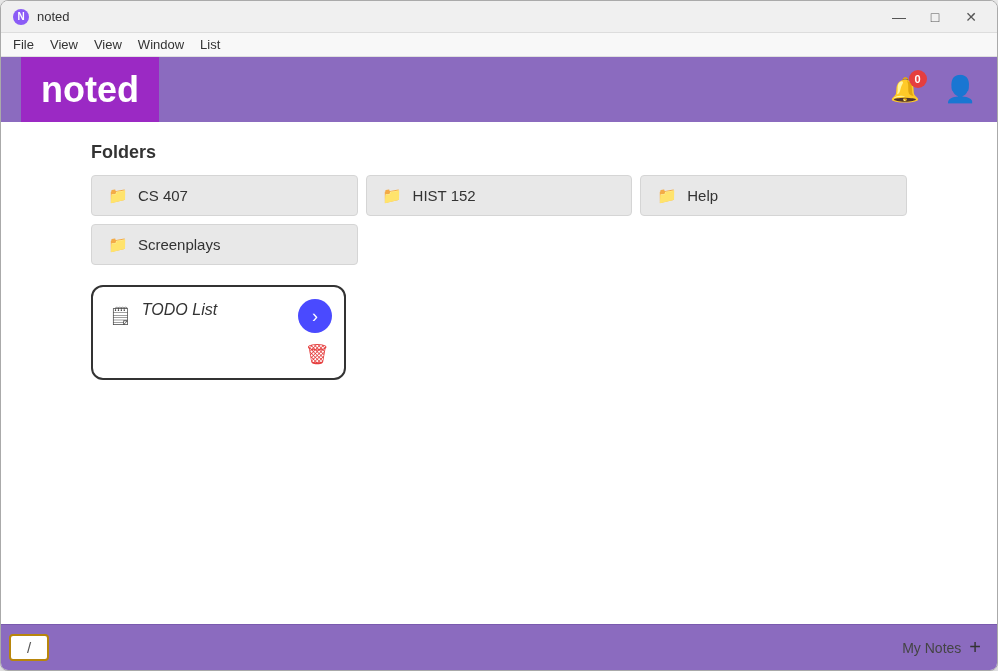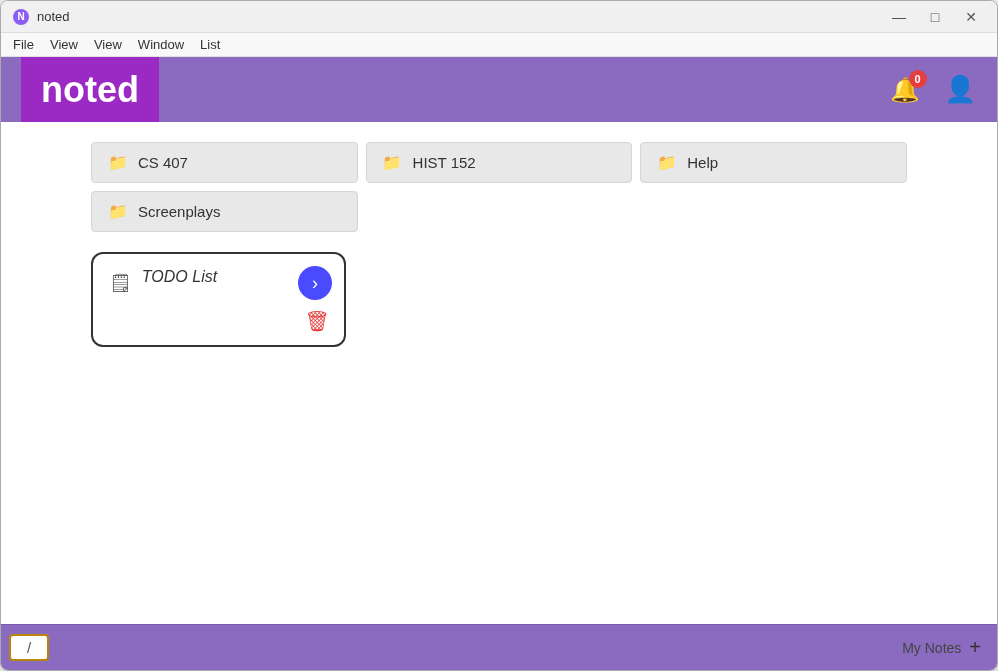--- a/index.html
+++ b/index.html
@@ -340,20 +340,21 @@
         <span class="notification-badge">0</span>
       </button>
       <button class="user-btn">
         <span>👤</span>
       </button>
     </div>
   </div>
 
   <div class="main-content">
 
+    <div class="section-title">Folders</div>
 
     <div class="folders-grid">
       <div class="folder-item">
         <span class="folder-icon">📁</span>
         <span>CS 407</span>
       </div>
       <div class="folder-item">
         <span class="folder-icon">📁</span>
         <span>HIST 152</span>
       </div>

